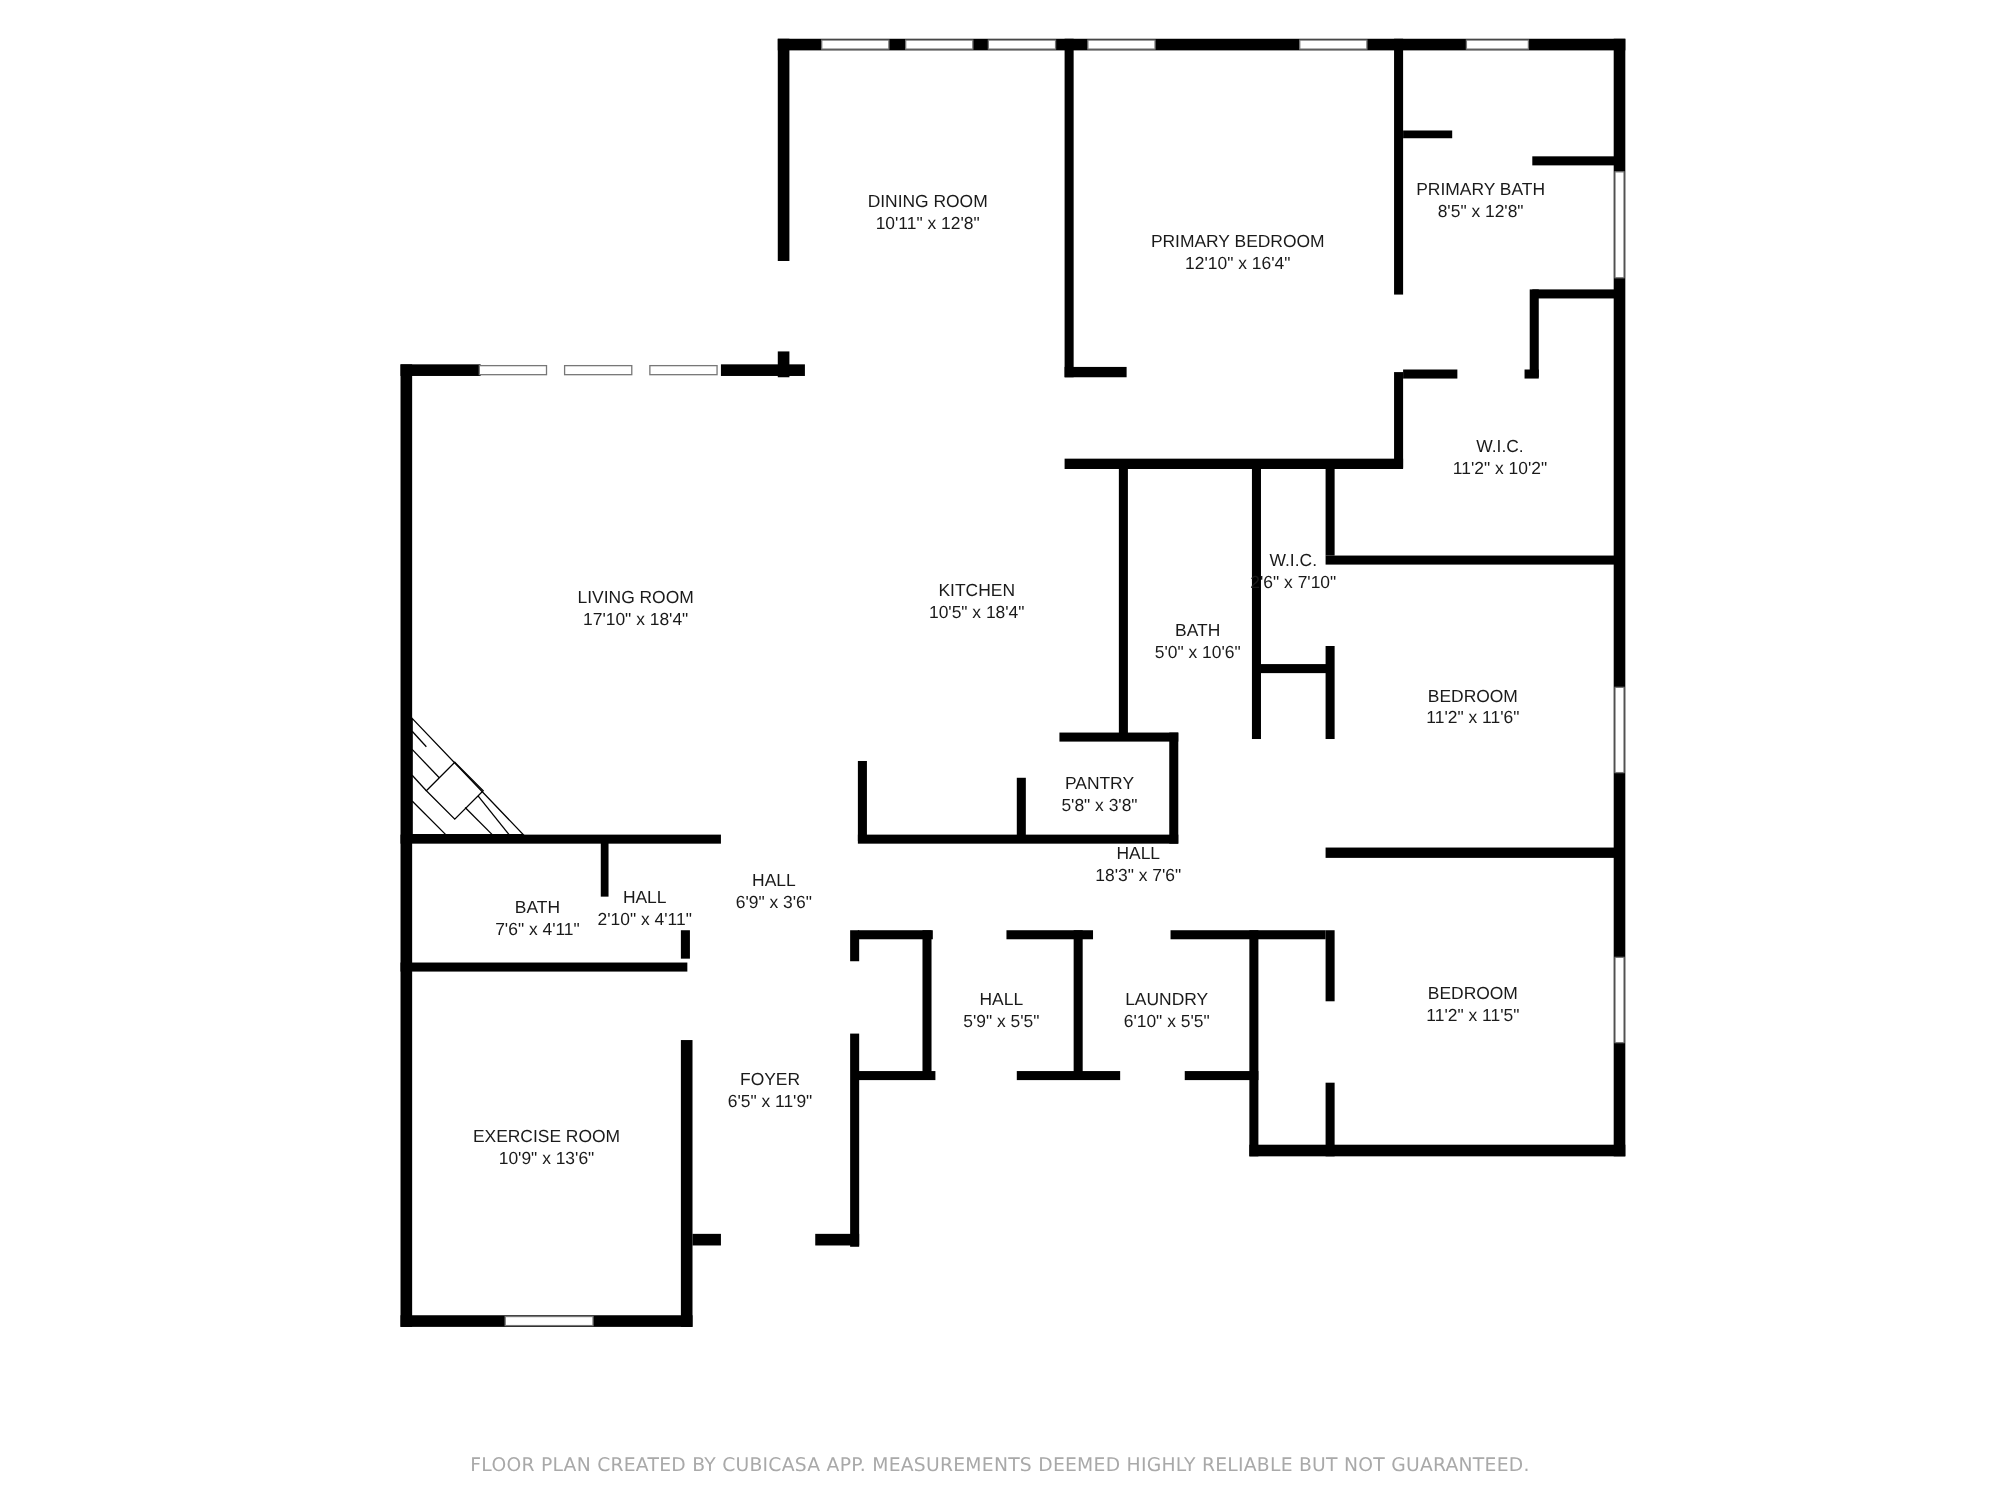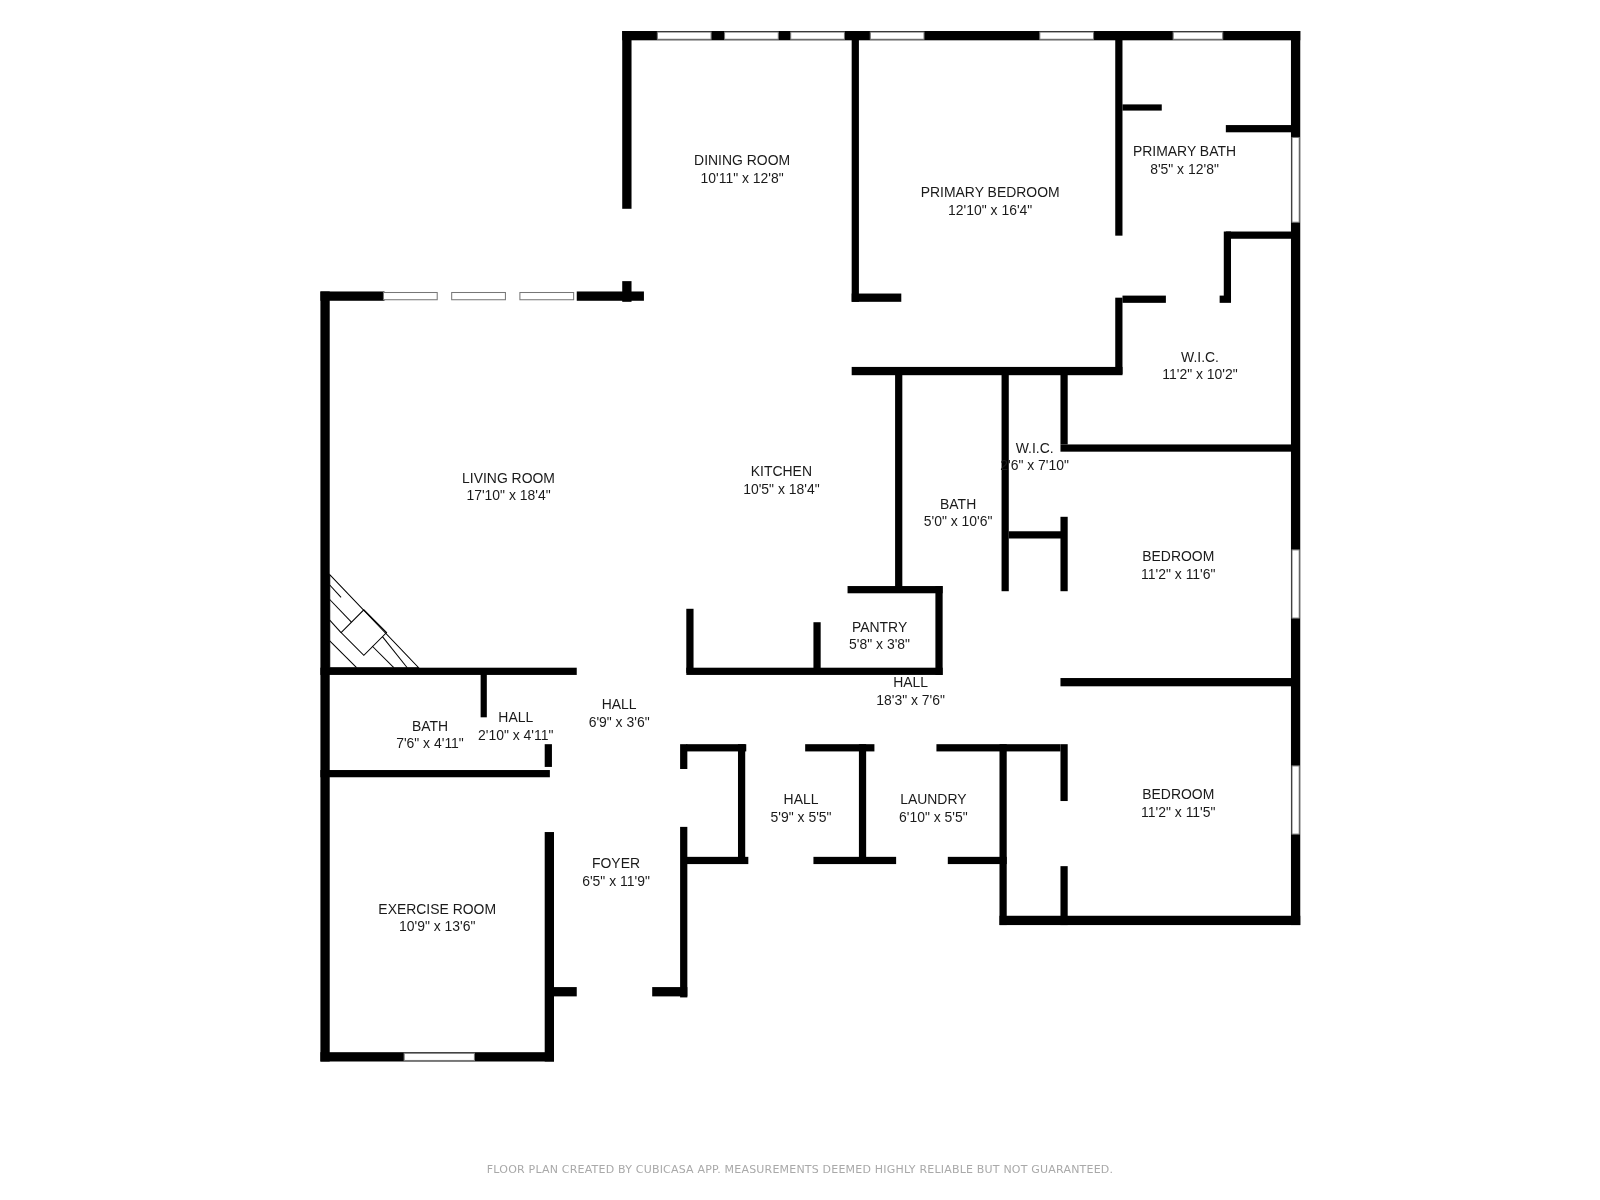--- a/index.html
+++ b/index.html
@@ -1,21 +1,21 @@
 <!DOCTYPE html>
 <html><head>
   <meta charset="utf-8">
   <style>
     html, body { margin:0; padding:0; background:#ffffff; }
     body { width:1600px; height:1200px; overflow:hidden; position:relative; font-family:"Liberation Sans", sans-serif; }
     #plan { position:absolute; left:0; top:0; width:1600px; height:1200px; }
     .wall { fill:#000; }
     .win { fill:#fff; stroke:#777; stroke-width:1; }
     .room-name, .room-dim { font-family:"Liberation Sans", sans-serif; font-size:13.5px; fill:#1a1a1a; text-anchor:middle; }
-    .footer { position:absolute; left:0; width:1600px; top:1163px; text-align:center; font-family:"DejaVu Sans", sans-serif; font-size:11px; color:#a9a9a9; letter-spacing:0.2px; }
+    .footer { position:absolute; left:0; width:1600px; top:1163px; text-align:center; font-family:"DejaVu Sans", sans-serif; font-size:15px; color:#a9a9a9; letter-spacing:0.2px; }
   </style>
 </head>
 <body>
 
 <svg id="plan" viewBox="0 0 1548 1161" preserveAspectRatio="none" xmlns="http://www.w3.org/2000/svg">
   <g>
 
     <rect class="wall" x="602" y="30" width="656" height="9"></rect>
     <rect class="wall" x="602" y="30" width="9" height="172"></rect>
     <rect class="wall" x="602" y="272" width="9" height="20"></rect>

